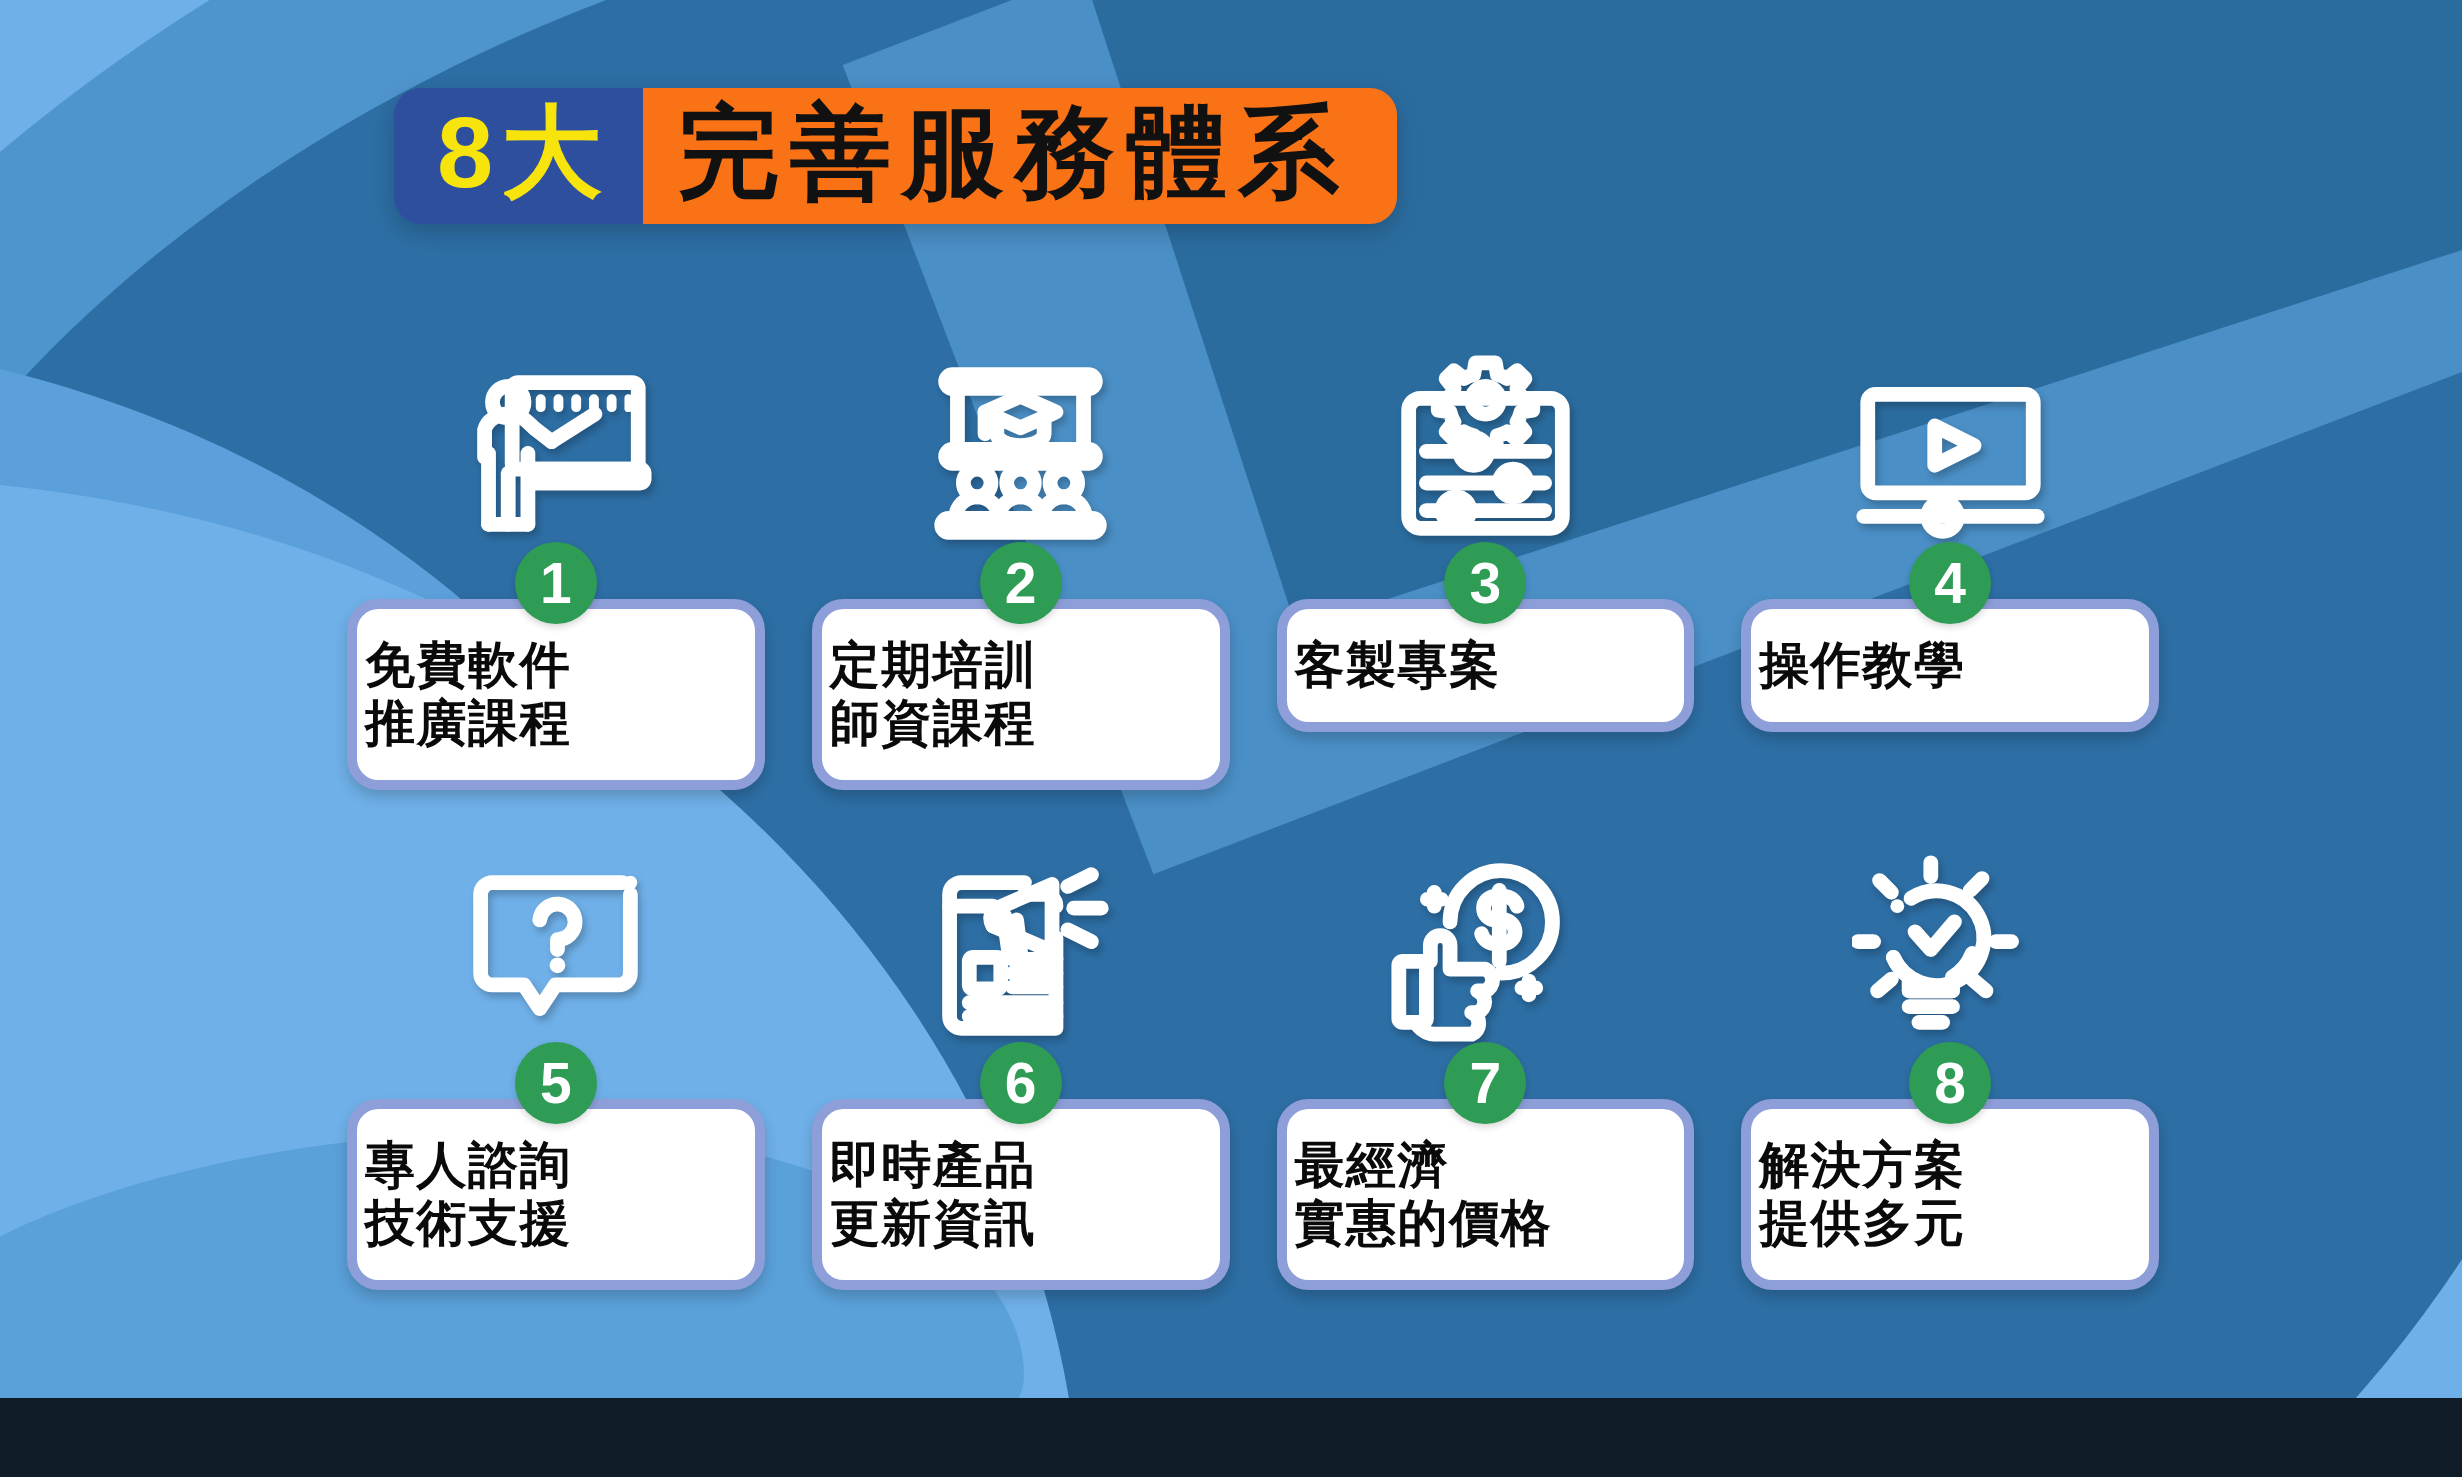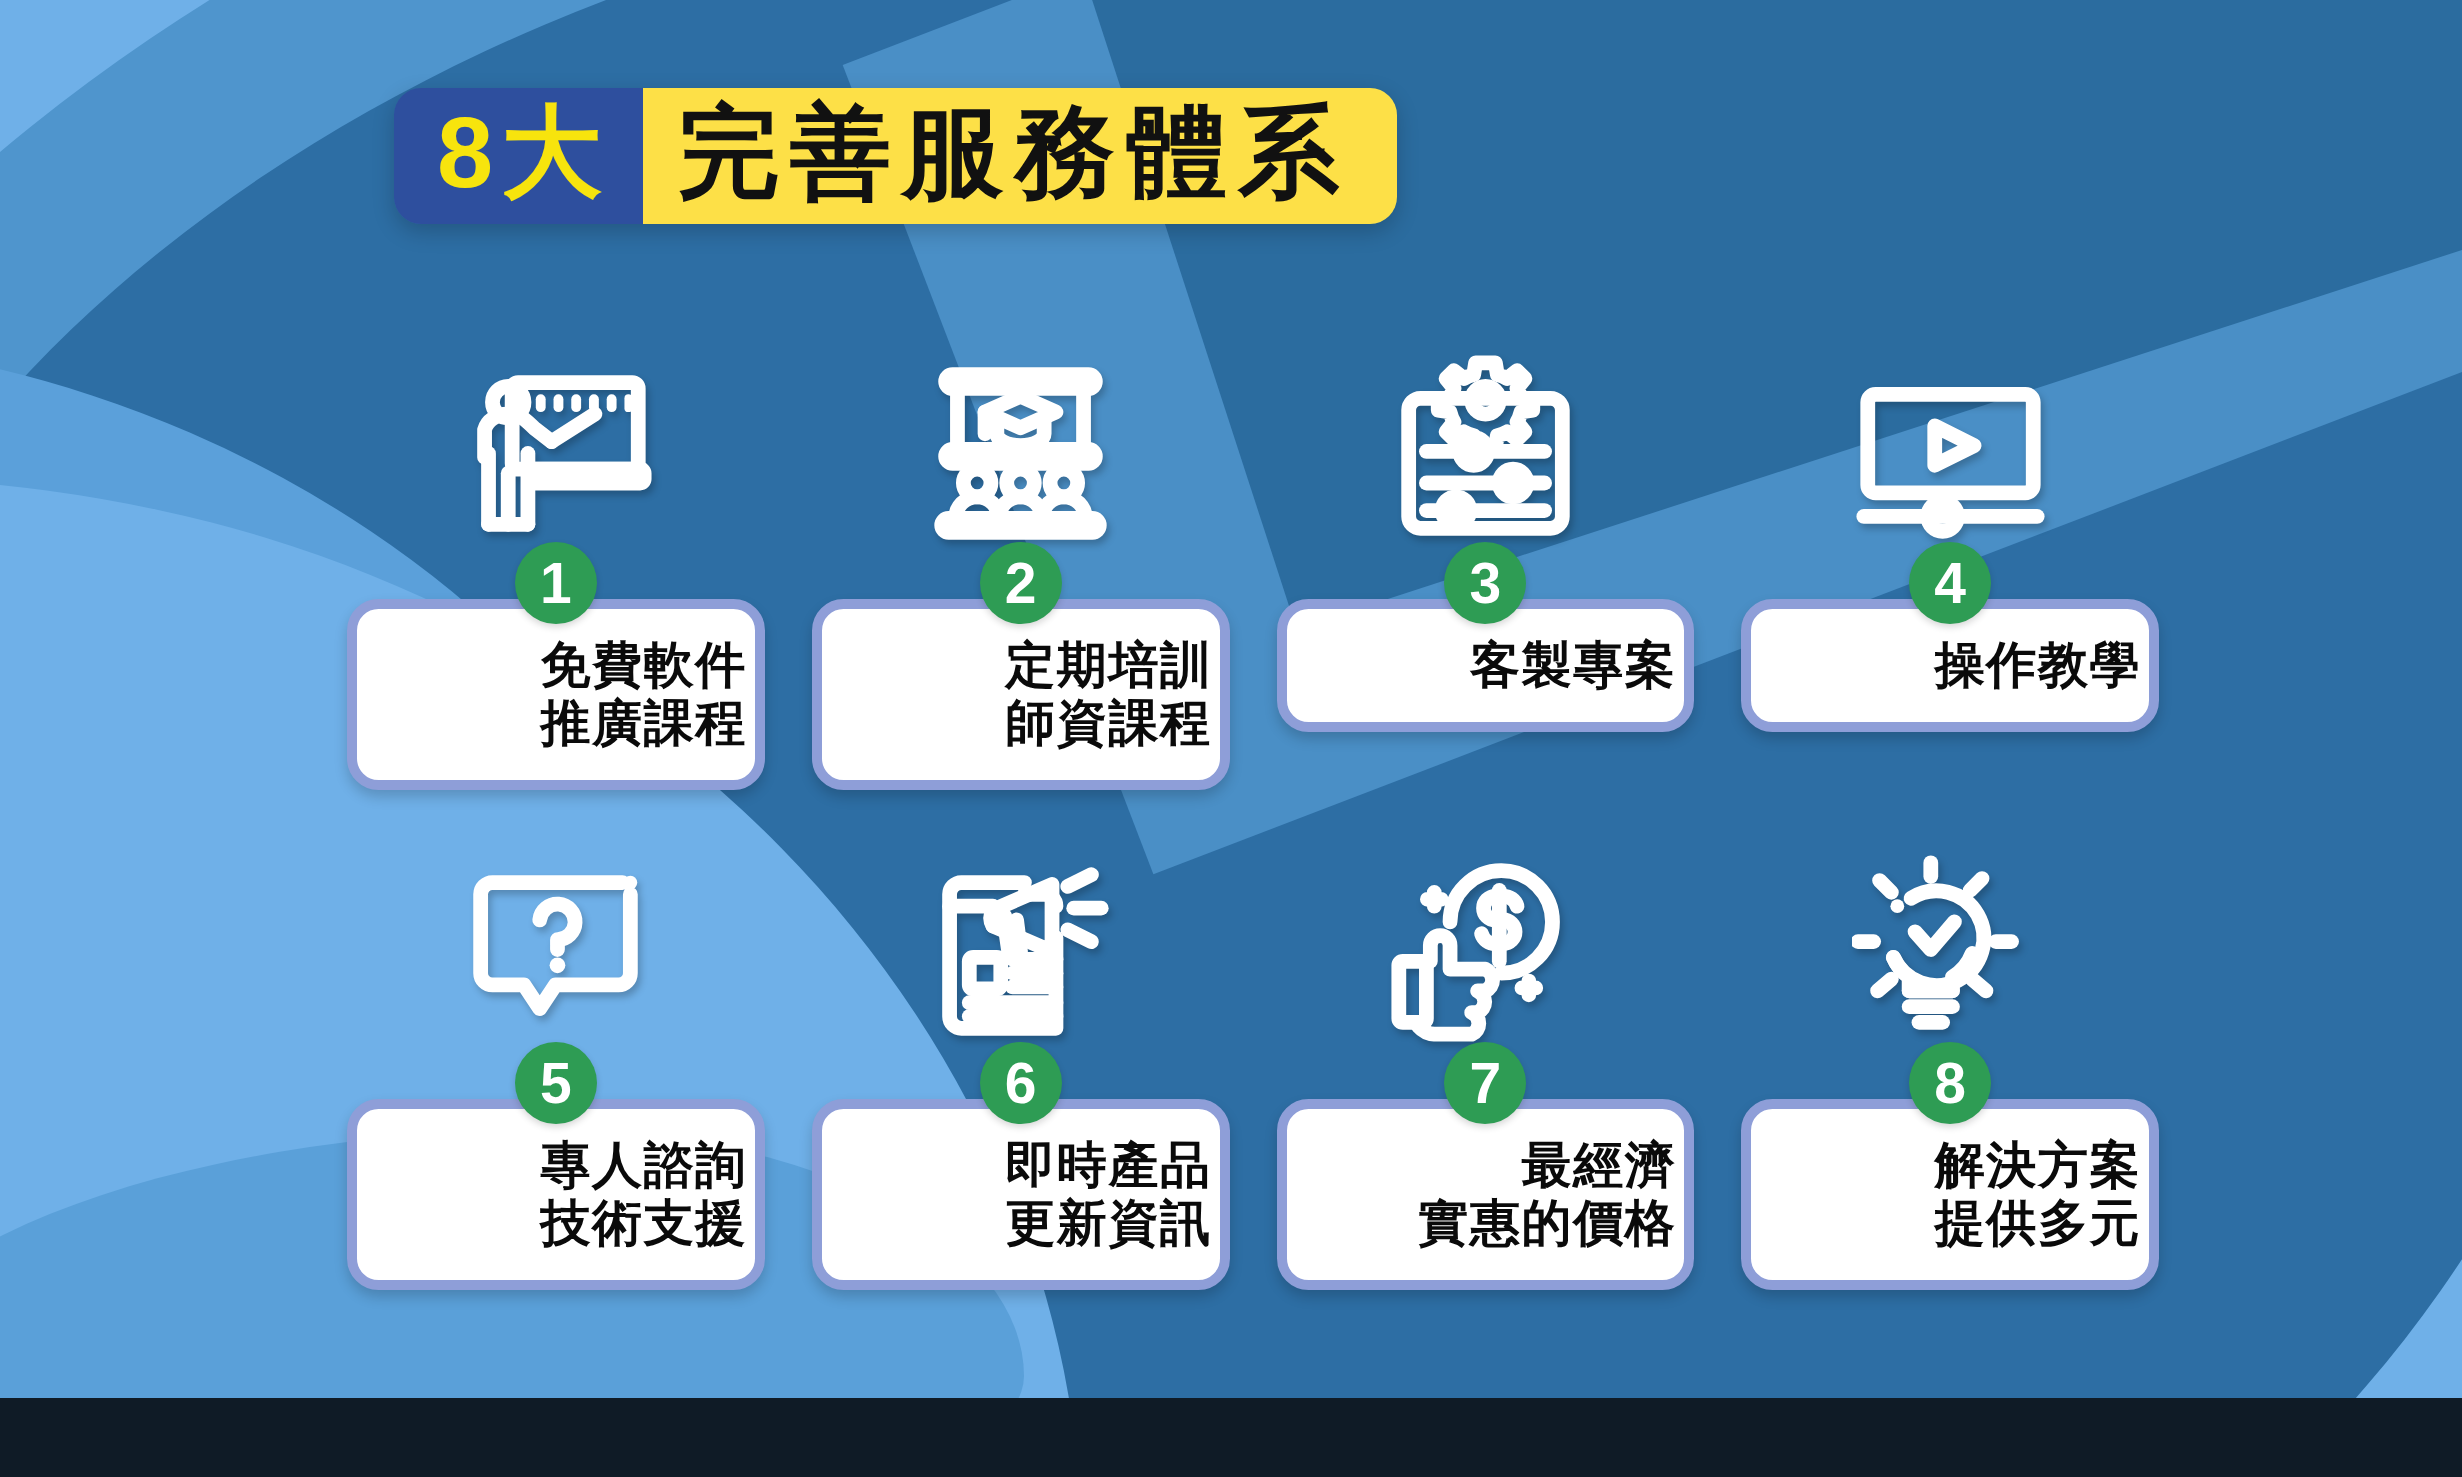--- a/index.html
+++ b/index.html
@@ -109,21 +109,21 @@
   }
   .title-left-text {
     color: #f7e40d;
     font-size: 101px;
     font-weight: 700;
     line-height: 1;
     letter-spacing: 7.9px;
     white-space: nowrap;
   }
   .title-right {
-    background: #fde047;
+    background: #f97316;
     display: flex;
     align-items: center;
     justify-content: center;
     padding: 14px 47px 20.5px 35px;
     text-align: right;
   }
   .title-right-text {
     color: #111111;
     font-size: 101px;
     font-weight: 700;
@@ -195,21 +195,21 @@
   
   .card {
     position: relative;
     margin-top: 39px;
     width: 100%;
     background: #ffffff;
     border: 10.2px solid #8e9ed8;
     border-radius: 31.5px;
     padding: 27px 7.9px 28px;
     box-sizing: border-box;
-    text-align: right;
+    text-align: left;
     z-index: 2;
     box-shadow: 0 7px 12.6px rgba(0,0,0,0.18);
   }
   .card-line {
     color: #0a0a0a;
     font-size: 50px;
     font-weight: 700;
     line-height: 1.16;
     letter-spacing: 1.6px;
     white-space: nowrap;

